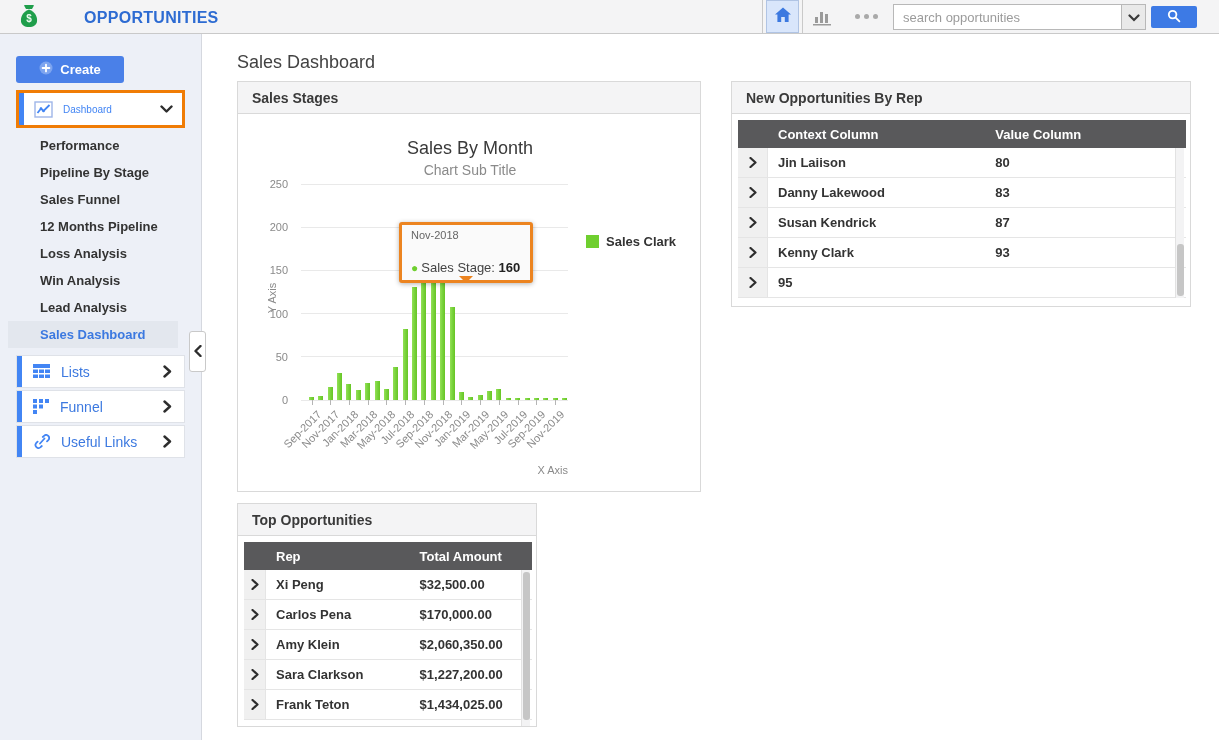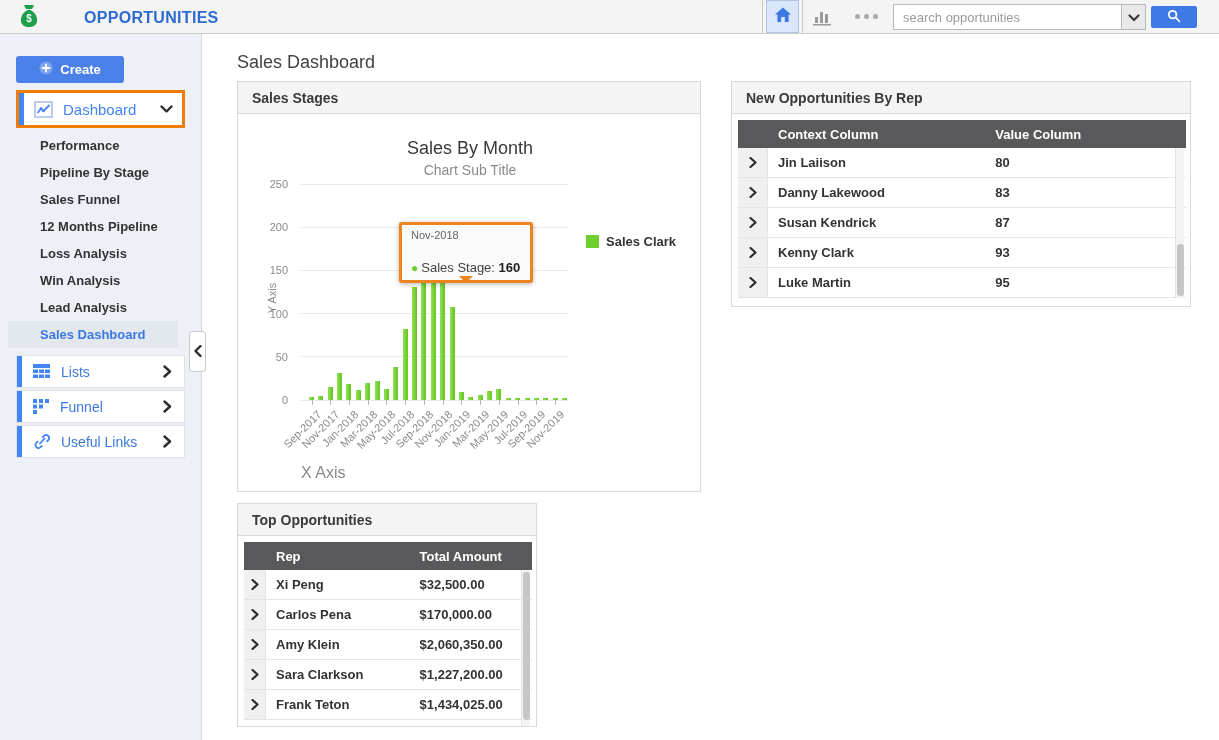--- a/index.html
+++ b/index.html
@@ -18,21 +18,21 @@
   .search-input { position:absolute; left:893px; top:4px; width:229px; height:26px; border:1px solid #b8b8b8; padding:0 9px; font-size:13px; color:#444; background:#fff; outline:none; }
   .search-input::placeholder { color:#9b9b9b; }
   .dd-btn { position:absolute; left:1121px; top:4px; width:25px; height:26px; background:#e9e9e9; border:1px solid #b8b8b8; display:flex; align-items:center; justify-content:center; cursor:pointer; }
   .search-btn { position:absolute; left:1151px; top:6px; width:46px; height:22px; background:#3d7ae5; border:none; border-radius:2px; display:flex; align-items:center; justify-content:center; cursor:pointer; }
 
   
   .sidebar { position:absolute; left:0; top:34px; width:202px; height:706px; background:#edf0f7; border-right:1px solid #d5d8df; }
   .create-btn { position:absolute; left:16px; top:22px; width:108px; height:27px; background:#4a80e8; color:#fff; border:none; border-radius:3px; font-weight:bold; font-size:13px; display:flex; align-items:center; justify-content:center; gap:7px; cursor:pointer; }
   .dash-box { position:absolute; left:16px; top:56px; width:169px; height:38px; background:#fff; border:3px solid #f07c05; display:flex; align-items:center; cursor:pointer; }
   .dash-bar { width:5px; height:100%; background:#4285f4; flex:none; }
-  .dash-label { color:#4285f4; font-size:15px; margin-left:10px; flex:1; }
+  .dash-label { color:#4285f4; font-size:10px; margin-left:10px; flex:1; }
   .dash-box .ic { margin-left:10px; display:flex; }
   .nav { position:absolute; left:8px; top:98px; width:170px; }
   .nav-item { height:27px; line-height:27px; padding-left:32px; font-size:13px; font-weight:bold; color:#333; cursor:pointer; white-space:nowrap; }
   .nav-item.active { background:#e3e7ee; color:#3c79e0; }
   .sec-box { position:absolute; left:16px; width:169px; height:33px; background:#fff; border:1px solid #dfe2e8; display:flex; align-items:center; cursor:pointer; }
   .sec-bar { width:5px; height:100%; background:#4285f4; flex:none; }
   .sec-ic { margin-left:11px; display:flex; }
   .sec-label { color:#3c79e0; font-size:14px; margin-left:11px; flex:1; }
   .sec-chev { margin-right:12px; display:flex; }
   .collapse-handle { position:absolute; left:189px; top:331px; width:17px; height:41px; background:#fff; border:1px solid #c9c9c9; border-radius:3px; display:flex; align-items:center; justify-content:center; cursor:pointer; z-index:5; }
@@ -49,21 +49,21 @@
   .chart-canvas { position:absolute; left:0; top:32px; width:462px; height:378px; }
   .c-title { position:absolute; left:0; top:24px; width:464px; text-align:center; font-size:18px; color:#3a3a3a; }
   .c-subtitle { position:absolute; left:0; top:48px; width:464px; text-align:center; font-size:14px; color:#8a8a8a; }
   .plot { position:absolute; left:63px; top:70px; width:267px; height:216px; }
   .gridline { position:absolute; left:0; width:267px; height:1px; background:#e9e9e9; }
   .ylab { position:absolute; width:30px; text-align:right; font-size:11px; color:#8a8a8a; }
   .bar { position:absolute; bottom:0; width:5px; background:linear-gradient(to right,#93e156 0%,#76d139 55%,#67c525 100%); cursor:pointer; }
   .xtick { position:absolute; width:1px; height:5px; background:#b5b5b5; }
   .xlab { position:absolute; width:62px; text-align:right; font-size:11px; color:#8a8a8a; transform:rotate(-45deg); transform-origin:100% 0; white-space:nowrap; }
   .yaxis-title { position:absolute; left:-56px; top:178px; width:180px; text-align:center; font-size:11px; color:#8a8a8a; transform:rotate(-90deg); }
-  .xaxis-title { position:absolute; left:63px; top:350px; width:267px; text-align:left; font-size:16px; color:#8a8a8a; }
+  .xaxis-title { position:absolute; left:63px; top:350px; width:267px; text-align:right; font-size:11px; color:#8a8a8a; }
   .legend { position:absolute; left:348px; top:120px; display:flex; align-items:center; gap:7px; }
   .legend-swatch { width:13px; height:13px; background:#6fcf2f; }
   .legend-label { font-size:13px; font-weight:bold; color:#333; }
   .ctooltip { position:absolute; left:161px; top:108px; background:#fafafa; border:3px solid #ec8420; border-radius:3px; padding:4px 10px 5px 9px; box-shadow:0 1px 5px rgba(0,0,0,.3); z-index:4; }
   .ctooltip:after { content:""; position:absolute; left:50%; bottom:-10px; margin-left:-7px; border:7px solid transparent; border-top-color:#ec8420; }
   .tt-l1 { font-size:11px; color:#666; }
   .tt-l2 { font-size:13px; color:#444; margin-top:19px; white-space:nowrap; }
   .tt-dot { color:#6fcf2f; font-size:12px; margin-right:3px; }
   .tt-val { font-weight:bold; color:#222; }
 
@@ -385,21 +385,20 @@
           </div>
           <div class="cell" style="width: 52%;">Kenny Clark</div>
           <div class="cell" style="width: 48%;">93</div>
         </div>
         <div class="tbl-row">
           <div class="cell-chev" style="width: 30px;">
             <svg width="8" height="11" viewBox="0 0 8 11">
               <path d="M1.5 1 L6.5 5.5 L1.5 10" stroke="#2d2d2d" stroke-width="2.2" fill="none" stroke-linecap="round" stroke-linejoin="round"></path>
             </svg>
           </div>
-          <div class="cell" style="width: 52%;">Luke Martin</div>
           <div class="cell" style="width: 48%;">95</div>
         </div>
       </div>
     <div class="vscroll" style="right:6px; top:66px; height:150px">
       <div class="vthumb" style="top:96px; height:52px"></div>
     </div>
   </div>
 
   <div class="panel" id="panel-top-opps">
     <div class="panel-header">Top Opportunities</div>

